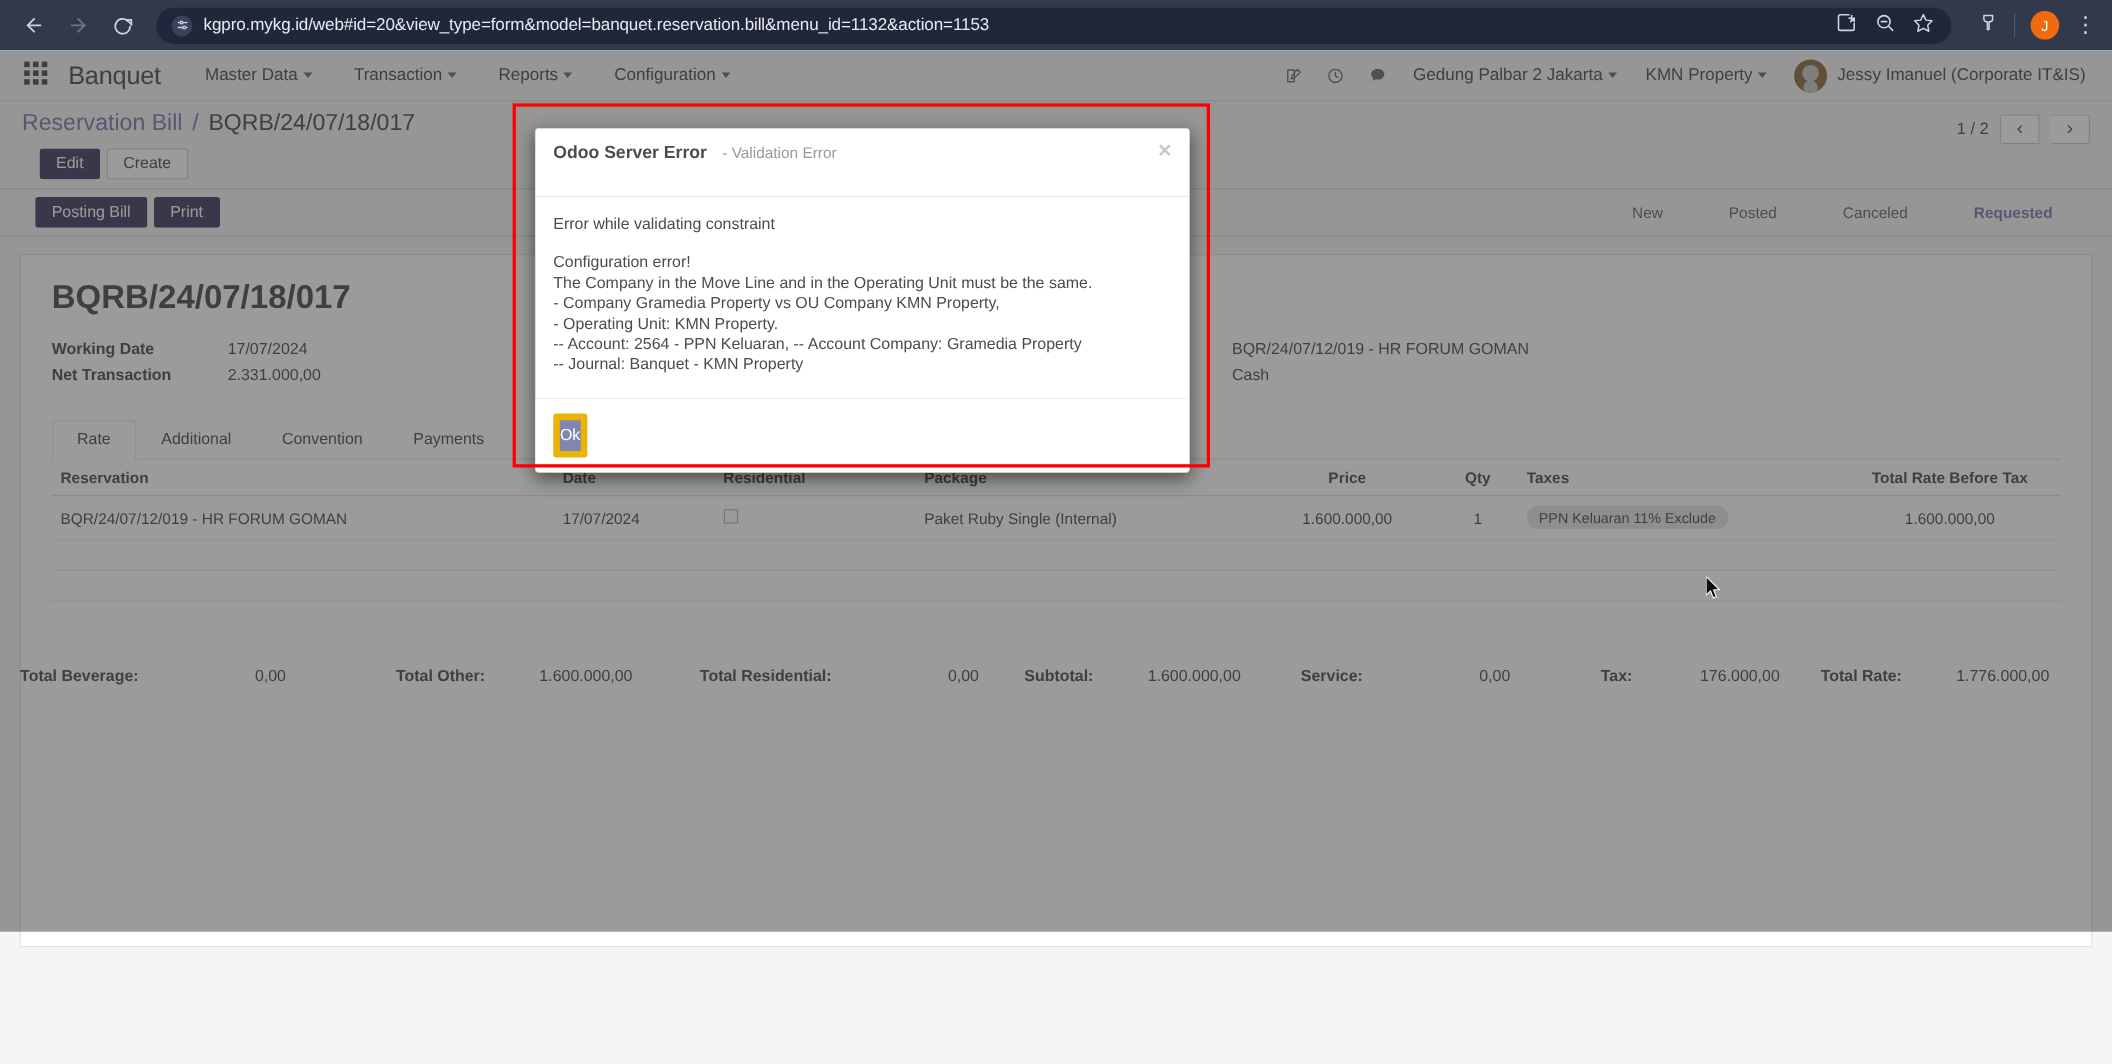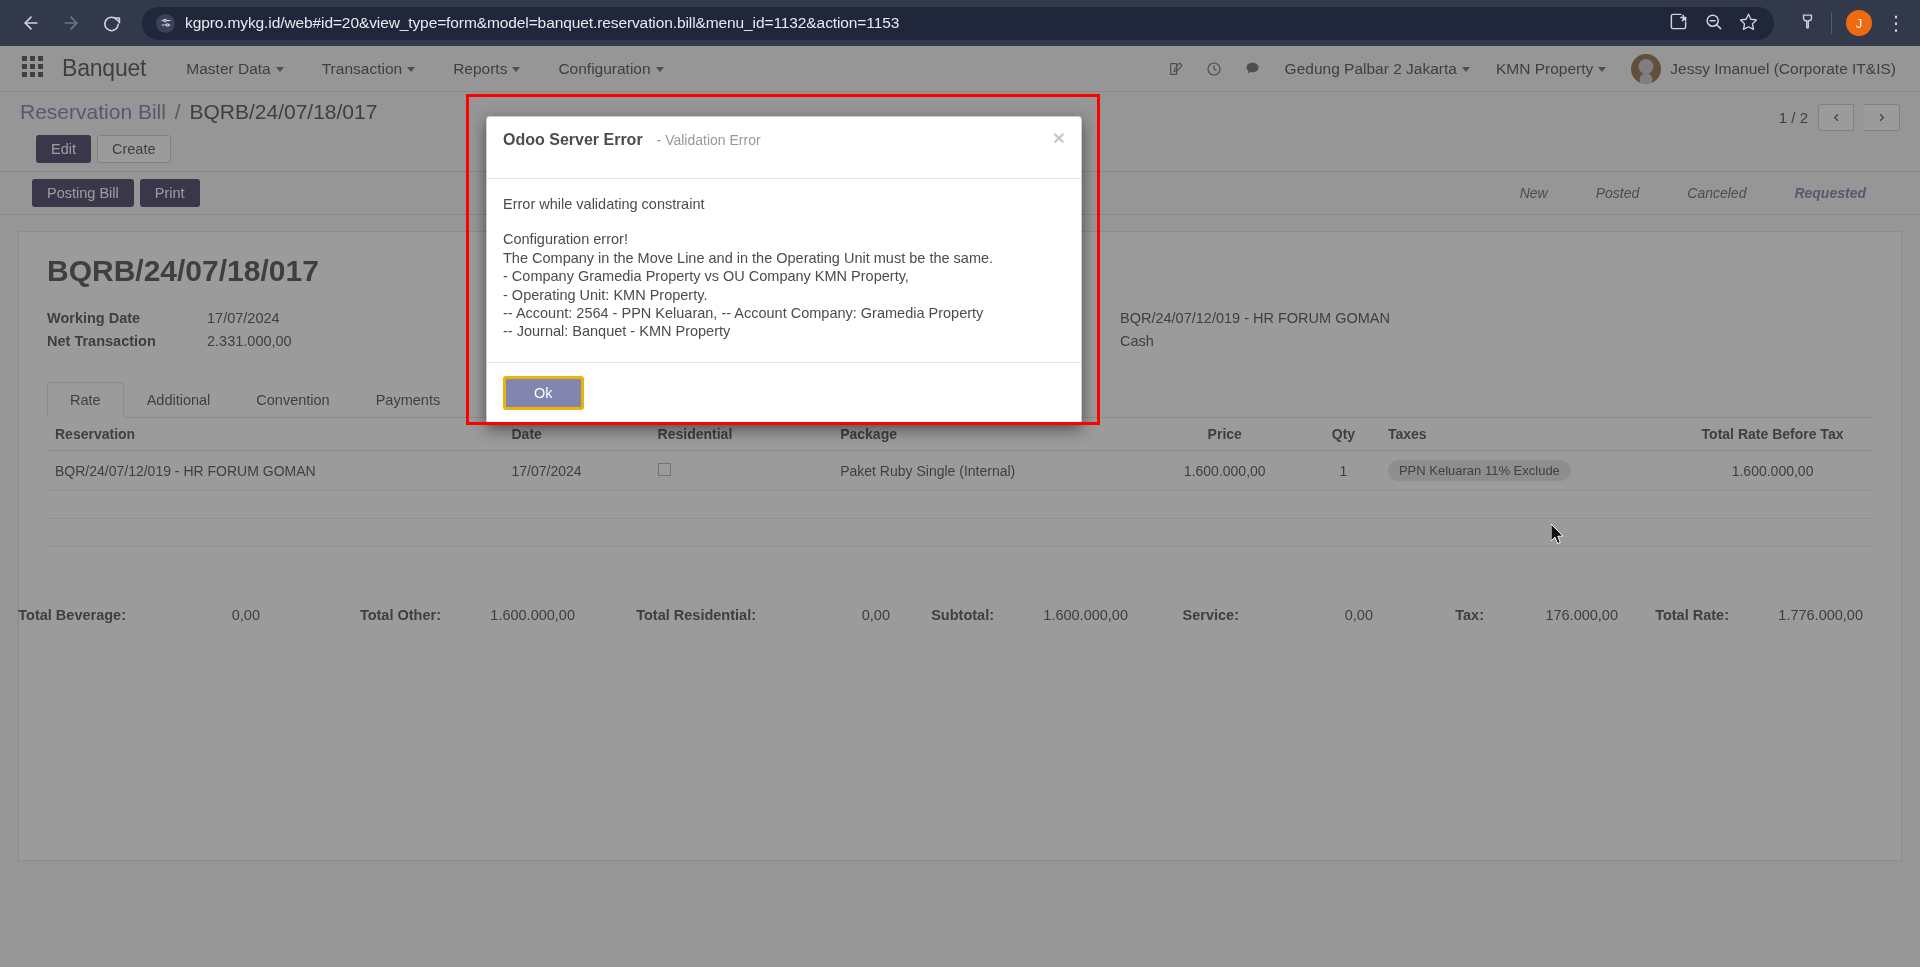--- a/index.html
+++ b/index.html
@@ -59,21 +59,21 @@
   .chrome-sep { width: 1px; height: 22px; background: #545c70; }
   .avatar-chrome {
     width: 26px; height: 26px; border-radius: 50%;
     background: #f06a0f;
     color: #fff; font-size: 13px;
     display: flex; align-items: center; justify-content: center;
   }
   .kebab { color: #cfd4df; font-size: 20px; line-height: 10px; letter-spacing: 0; }
 
   
-  .page-wrap { position: relative; width: 1920px; height: 921px; background:#5eead4; }
+  .page-wrap { position: relative; width: 1920px; height: 801px; background:#5eead4; }
   .dim-overlay {
     position: absolute; inset: 0;
     background: rgba(51,51,51,0.49);
     z-index: 50;
   }
 
   
   .odoo-nav {
     height: 46px;
     background: #f5f5f5;
@@ -149,21 +149,21 @@
   .btn-default { background:#fff; color:#4c4c4c; border-color:#ccc; }
   .btn-secondary { background:#3f3e63; color:#fff; }
 
   .action-row {
     display:flex; align-items:center;
     background:#f5f5f5;
     border-bottom:1px solid #d8d8d8;
     padding: 7px 32px;
   }
   .action-row .btn { margin-right: 6px; }
-  .statusbar { margin-left:auto; display:flex; align-items:center; gap: 4px; font-style: italic; }
+  .statusbar { margin-left:auto; display:flex; align-items:center; gap: 16px; }
   .status-step {
     font-size: 14px; color:#666;
     padding: 4px 22px;
     position: relative;
   }
   .status-step.active { color:#7c7bad; font-weight: bold;}
 
   
   .sheet-bg { background:#f5f5f5; padding: 16px 0 0 0; height: calc(921px - 46px - 82px - 41px); }
   .sheet {
@@ -259,24 +259,24 @@
   .modal-body .blank { height: 17px; }
   .modal-body .ln { margin-bottom: 1px; }
   .modal-footer {
     padding: 13px 16px;
     border-top: 1px solid #e5e5e5;
     background:#fff;
     border-radius: 0 0 4px 4px;
   }
   .btn-ok {
     background:#8186b0; color:#fff;
-    border:3px solid #eab308;
+    border:6px solid #eab308;
     border-radius: 3px;
     font-size: 14.5px;
-    padding: 6px 28px;
+    padding: 6px 0;
   }
 
   
   .cursor { position:absolute; left: 1551px; top: 478px; z-index: 90; }
 </style>
 </head>
 <body>
 
 <div class="browser-bar">
   <div class="nav-btn">

